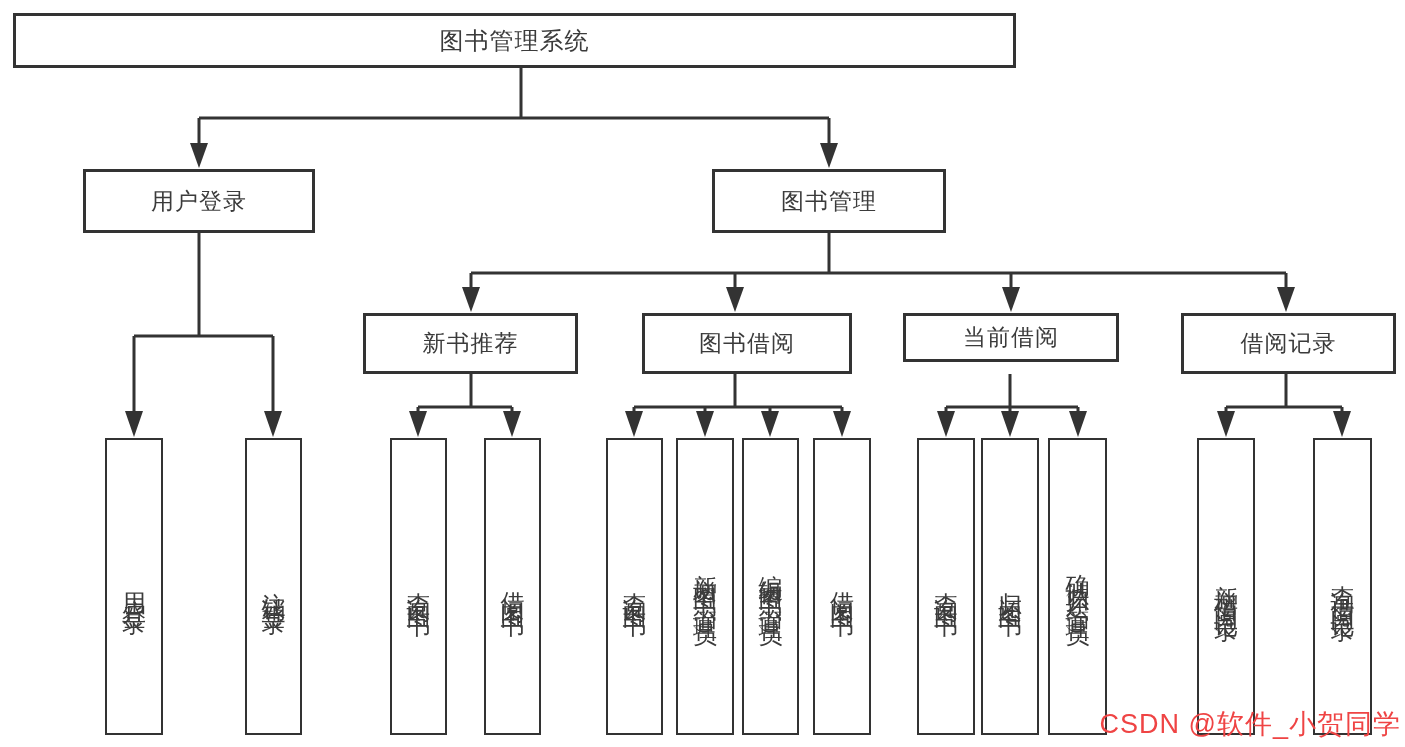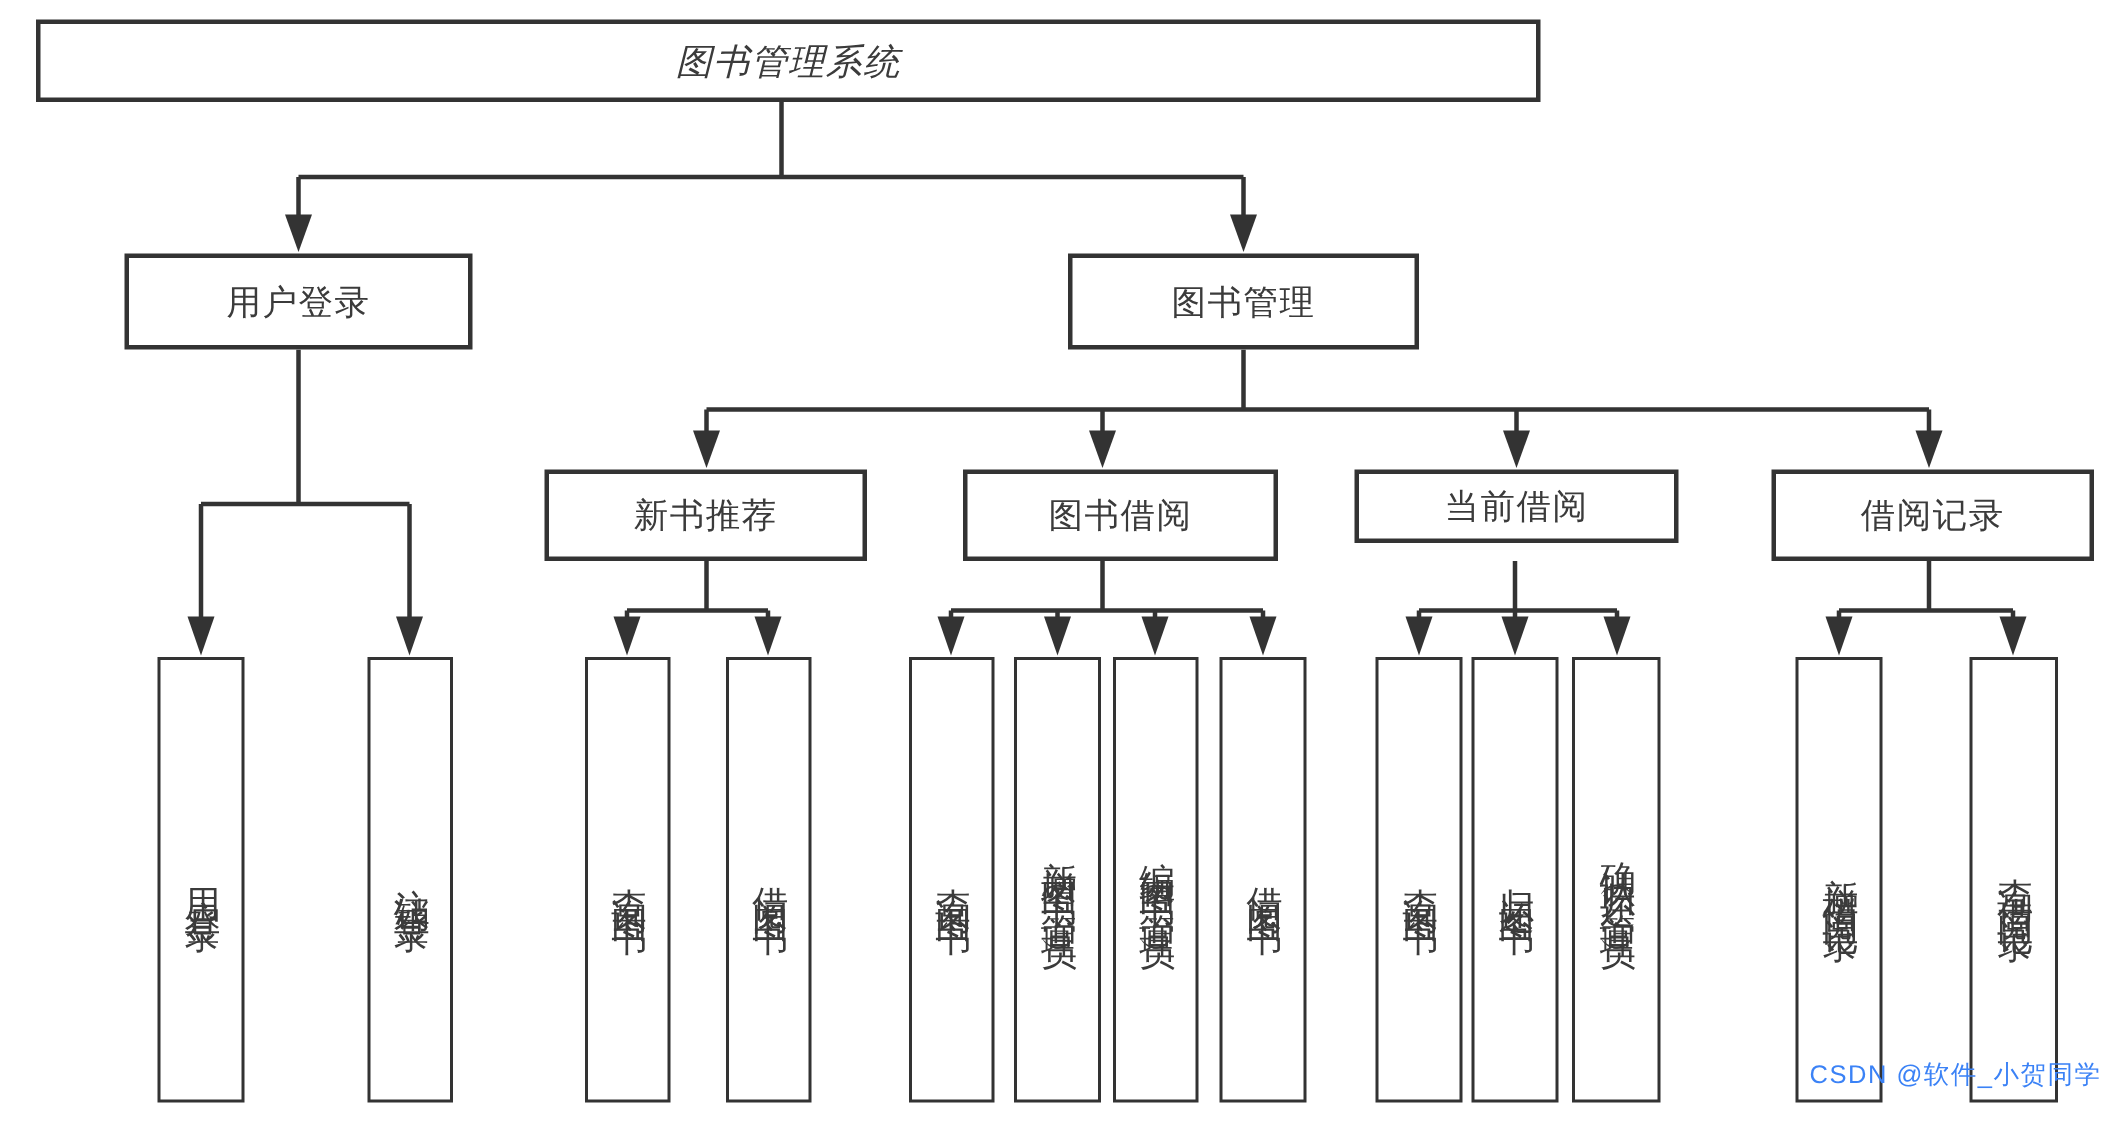--- a/index.html
+++ b/index.html
@@ -38,23 +38,23 @@
     writing-mode: vertical-rl;
     text-orientation: mixed;
     font-size: 24px;
     letter-spacing: 7px;
     color: #3b3b3b;
     line-height: 1;
   }
   .watermark {
     position: absolute;
     right: 4px;
-    bottom: 19px;
-    font-size: 17px;
-    color: #3b82f6;
+    bottom: 5px;
+    font-size: 27px;
+    color: #ef4444;
     letter-spacing: 1px;
     z-index: 5;
     white-space: nowrap;
   }
 </style>
 </head>
 <body>
 
 <div class="stage">
 
@@ -98,21 +98,21 @@
 
       <polygon points="937,411 955,411 946,437"></polygon>
       <polygon points="1001,411 1019,411 1010,437"></polygon>
       <polygon points="1069,411 1087,411 1078,437"></polygon>
 
       <polygon points="1217,411 1235,411 1226,437"></polygon>
       <polygon points="1333,411 1351,411 1342,437"></polygon>
     </g>
   </svg>
 
-  <div class="box h-box root-box" style="left:24px; top:13px; width:1003px; height:55px;font-style:italic;">
+  <div class="box h-box root-box" style="left:13px; top:13px; width:1003px; height:55px;">
     <span>图书管理系统</span>
   </div>
 
   <div class="box h-box" style="left:83px; top:169px; width:232px; height:64px;">
     <span>用户登录</span>
   </div>
   <div class="box h-box" style="left:712px; top:169px; width:234px; height:64px;">
     <span>图书管理</span>
   </div>
 

